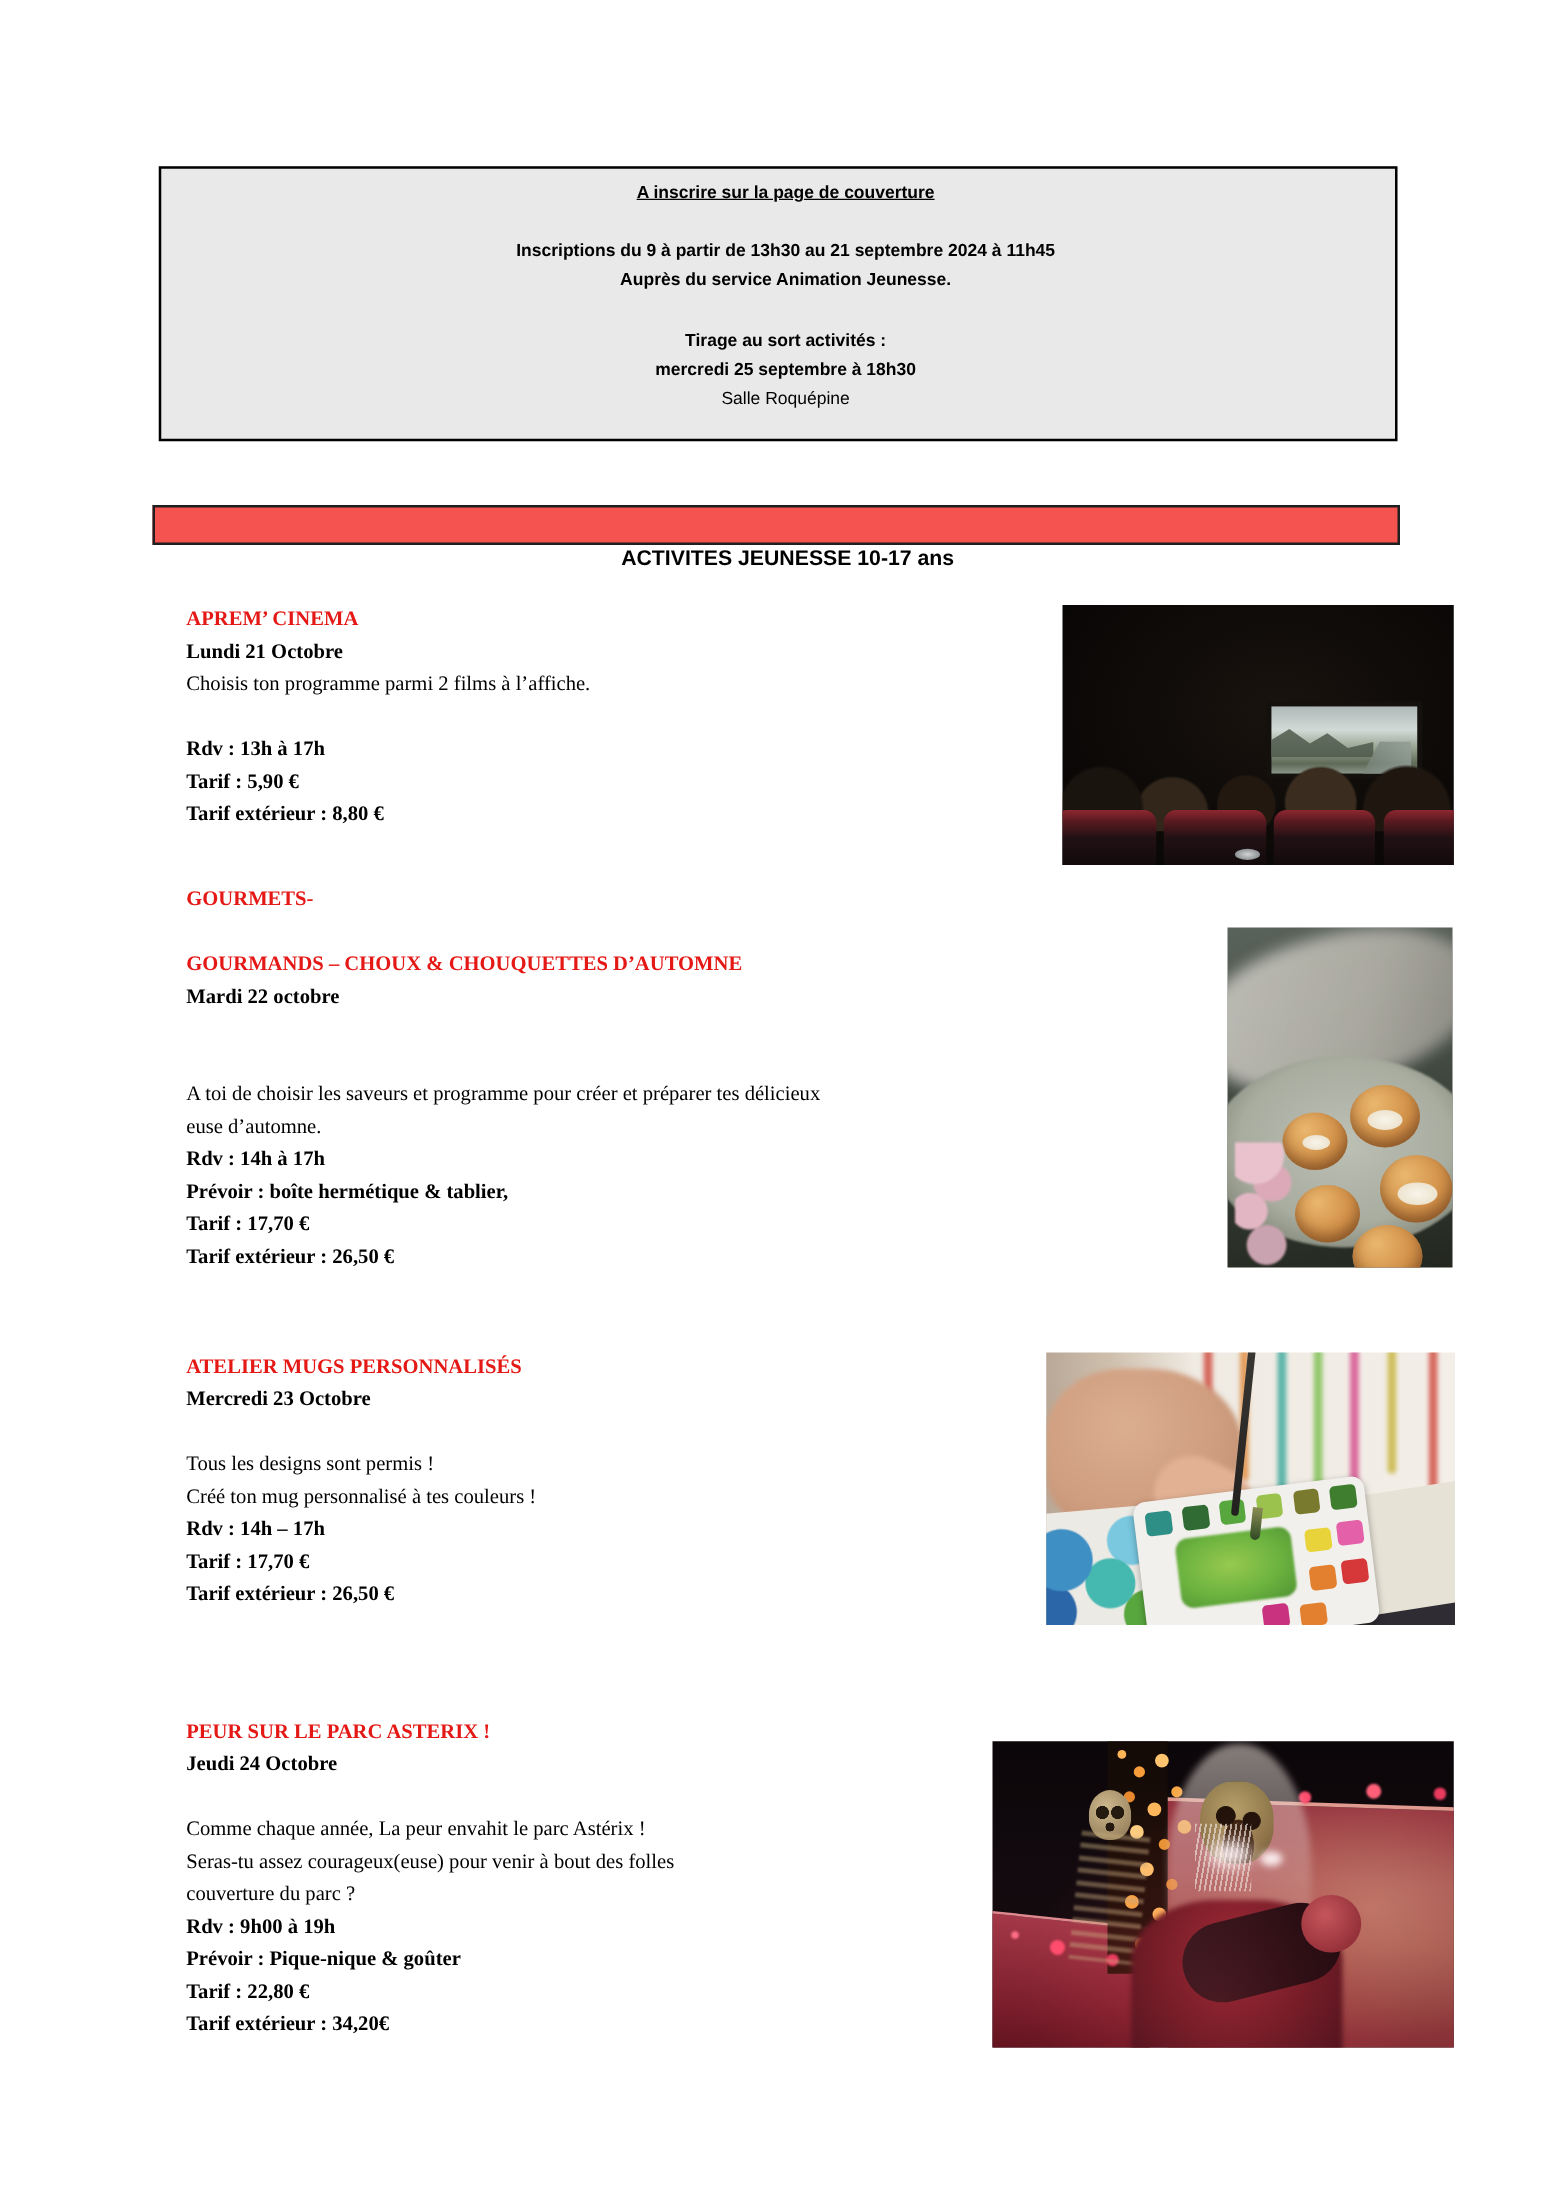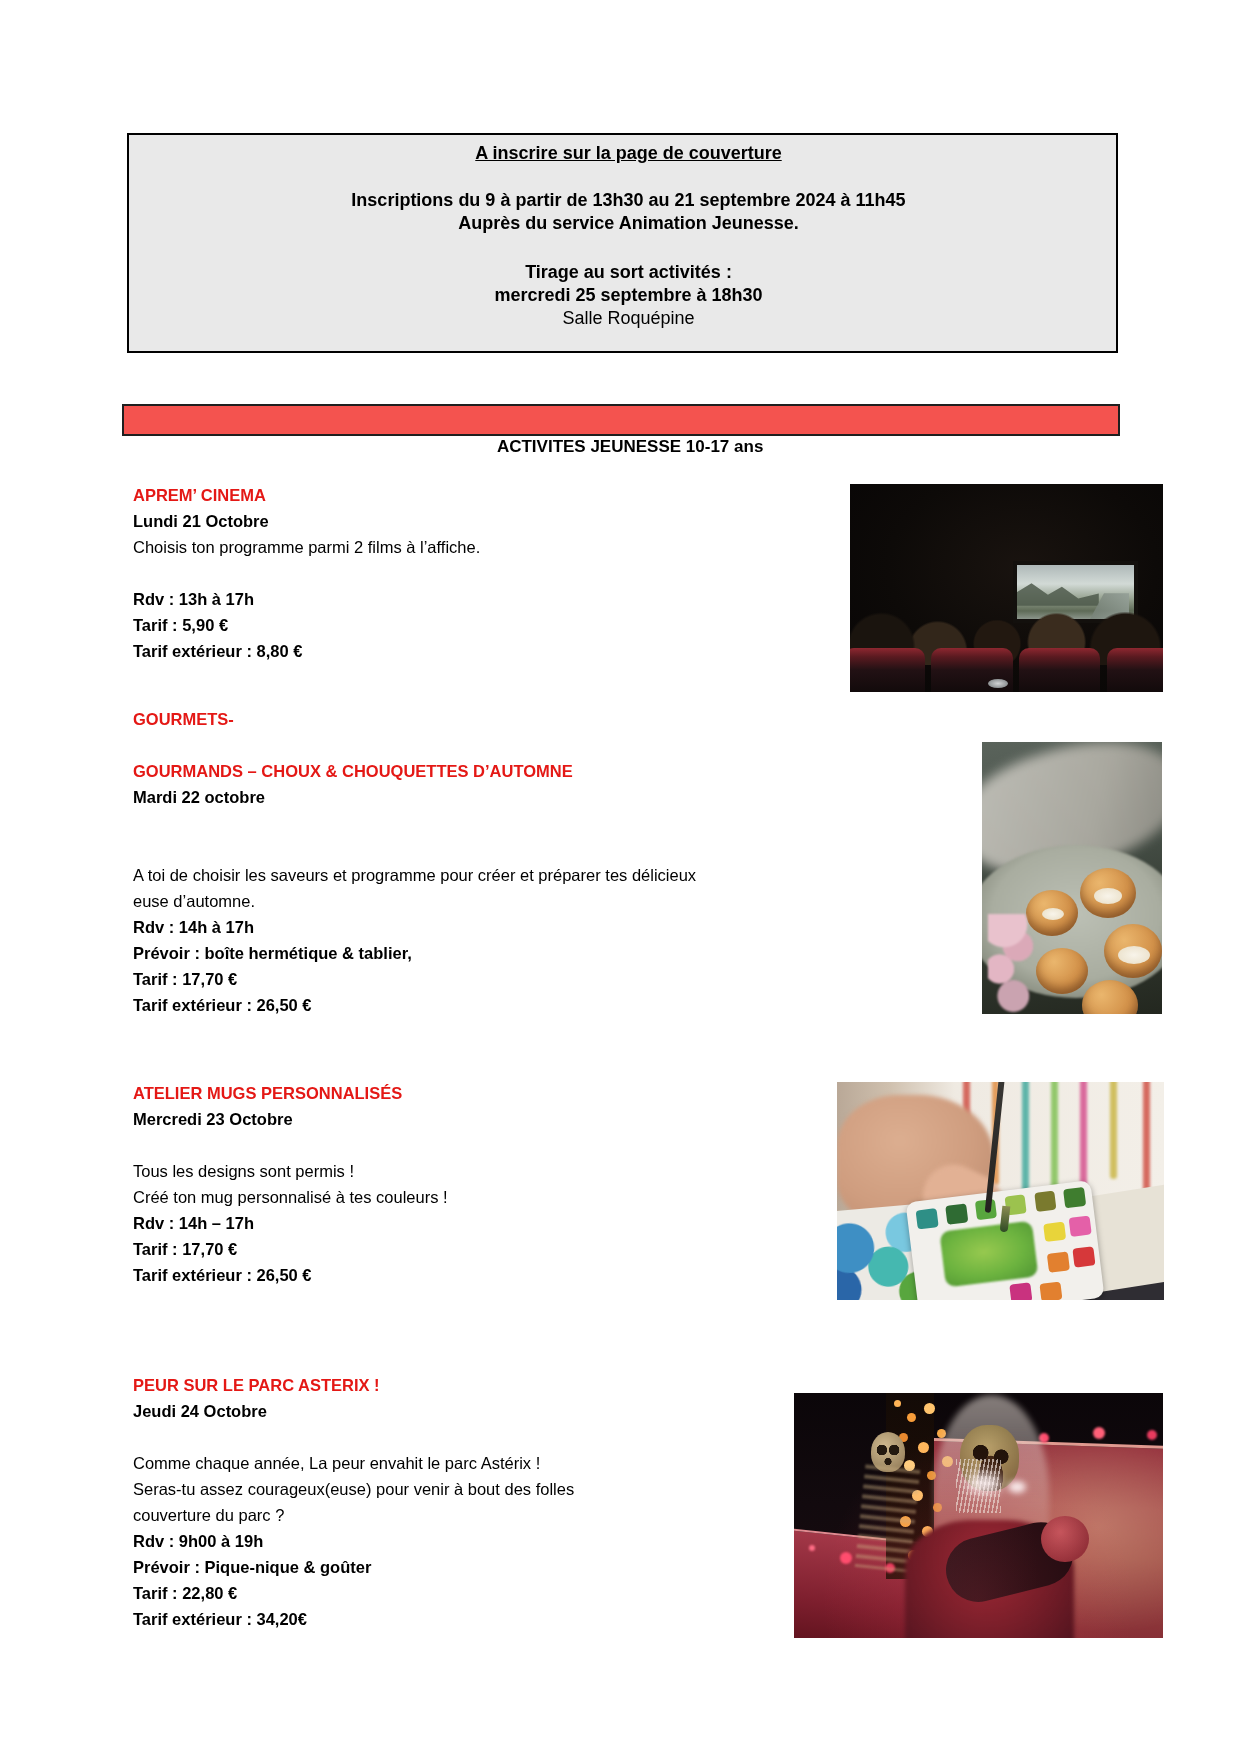--- a/index.html
+++ b/index.html
@@ -6,33 +6,33 @@
   html,body{margin:0;padding:0;background:#ffffff;}
   .page{position:relative;width:1241px;height:1755px;background:#ffffff;
         font-family:"Liberation Sans",sans-serif;color:#000;overflow:hidden;}
 
   .doc-title{position:absolute;left:122px;top:58px;width:998px;text-align:center;
              font-weight:bold;font-size:18.5px;line-height:26px;white-space:pre;}
 
   
   .cover-box{position:absolute;left:127px;top:133px;width:991px;height:220px;box-sizing:border-box;
              background:var(--box-gray,#e9e9e9);border:2px solid #000;text-align:center;
-             font-weight:bold;font-size:18px;padding-top:7px;padding-left:12px;}
+             font-weight:bold;font-size:14px;padding-top:7px;padding-left:12px;}
   .cb-line{height:23px;line-height:23px;white-space:pre;}
   .cb-heading{height:23px;line-height:23px;text-decoration:underline;white-space:pre;}
   .cb-sp1{height:24px}.cb-sp2{height:26px}
   .normal{font-weight:normal;}
 
   
   .banner{position:absolute;left:122px;top:404px;width:998px;height:32px;box-sizing:border-box;
           background:var(--banner-red,#f4534f);border:2px solid #1f1f1f;text-align:center;
           font-weight:bold;font-size:17px;line-height:27px;white-space:pre;}
 
   
-  .sect{position:absolute;left:133px;width:760px;}
+  .sect{position:absolute;left:149px;width:760px;font-family:Liberation Serif, serif;}
   .line{height:26px;line-height:26px;font-size:16.5px;white-space:pre;}
   .b{font-weight:bold;}
   .red{color:var(--heading-red,#e41815);font-weight:bold;}
   .gap{height:26px;}
 
   
   .photo{position:absolute;overflow:hidden;}
 
   
   #ph-cinema{left:850px;top:484px;width:313px;height:208px;

